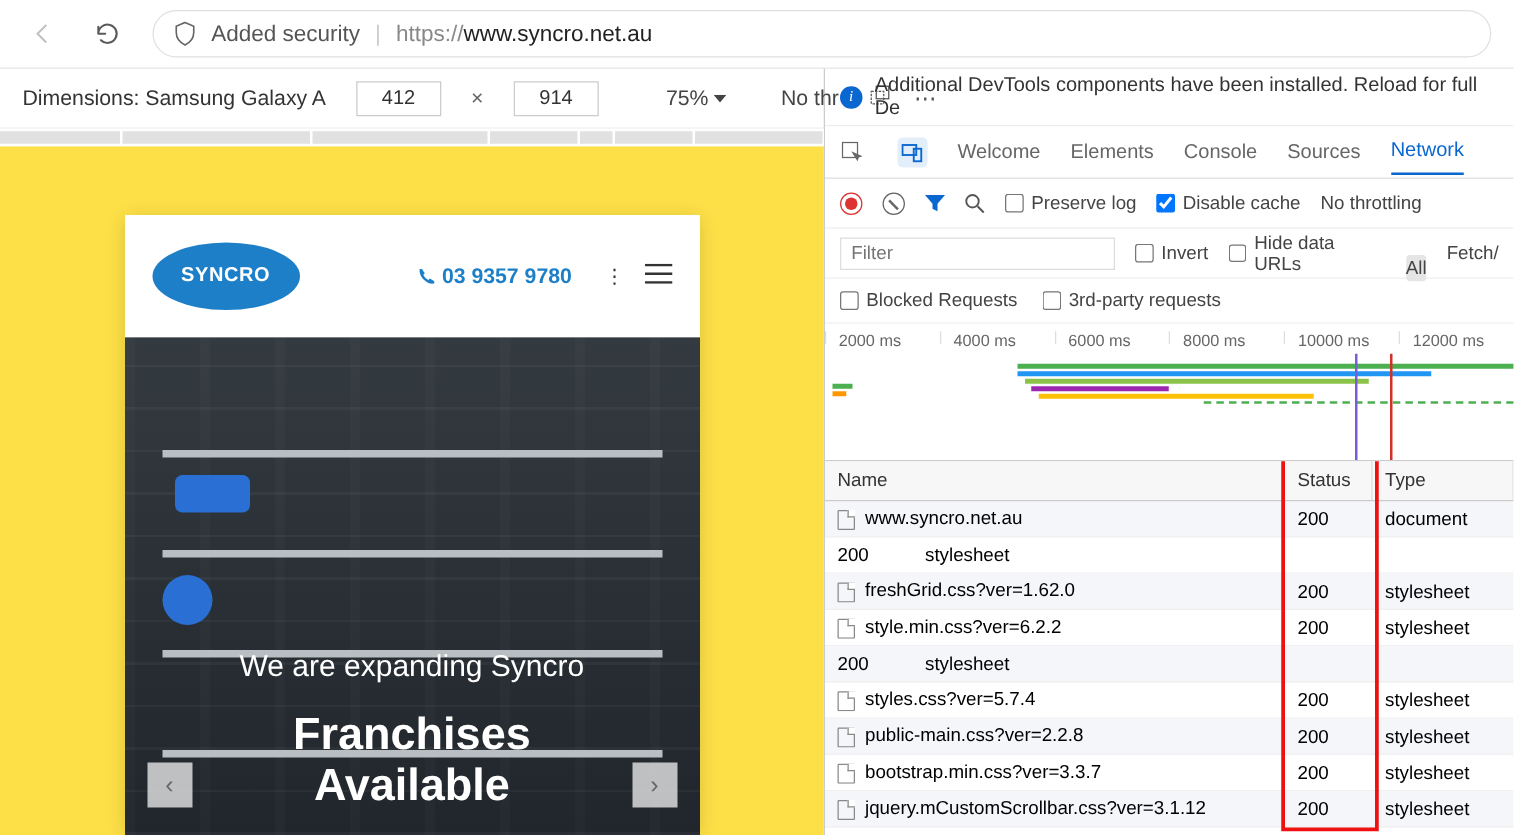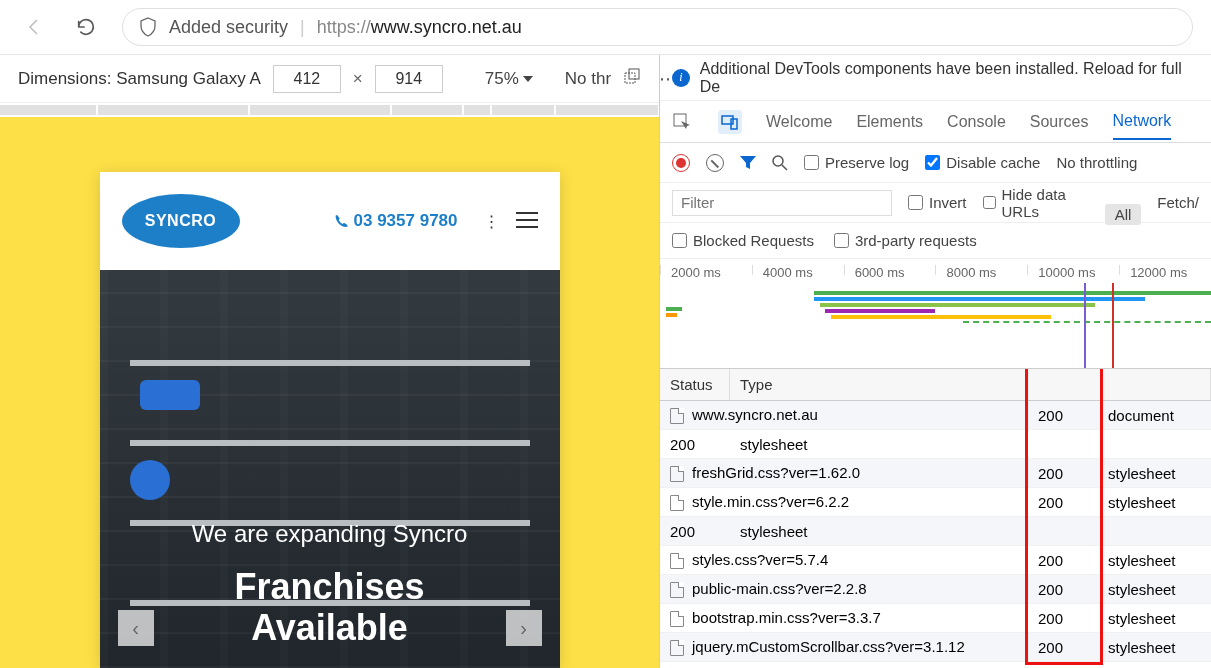--- a/index.html
+++ b/index.html
@@ -12,21 +12,21 @@
 .urlbox { flex: 1; height: 38px; border: 1px solid #e0e0e0; border-radius: 19px; display: flex; align-items: center; padding: 0 16px; gap: 12px; font-size: 18px; color: #555; }
 .urlbox .sep { color: #ccc; }
 .urlbox .proto { color: #888; }
 .urlbox .host { color: #222; }
 
 .split { display: flex; height: calc(100% - 55px); }
 .left-pane { width: 660px; border-right: 1px solid #ccc; display: flex; flex-direction: column; }
 .right-pane { flex: 1; display: flex; flex-direction: column; overflow: hidden; }
 
 
-.device-bar { height: 48px; display: flex; align-items: center; padding: 0 18px; gap: 12px; font-size: 17px; color: #333; border-bottom: 1px solid #eee; }
+.device-bar { height: 48px; display: flex; align-items: center; padding: 0 18px; gap: 24px; font-size: 17px; color: #333; border-bottom: 1px solid #eee; }
 .device-bar .lbl { white-space: nowrap; }
 .dim-input { width: 68px; height: 28px; border: 1px solid #ccc; text-align: center; font-size: 16px; color: #333; }
 .device-bar .mult { color: #666; }
 .device-bar .zoom { display: flex; align-items: center; gap: 4px; margin-left: 30px; color: #444; }
 .device-bar .thr { margin-left: 20px; color: #444; white-space: nowrap; }
 .device-bar .icons { margin-left: auto; display: flex; gap: 18px; color: #555; font-size: 18px; }
 
 
 .ruler { height: 14px; background: #fff; position: relative; }
 .ruler .seg { position: absolute; top: 2px; height: 10px; background: #e1e1e1; }
@@ -64,21 +64,21 @@
 .net-toolbar { height: 40px; display: flex; align-items: center; padding: 0 12px; gap: 16px; border-bottom: 1px solid #eee; font-size: 15px; color: #444; }
 .rec-dot { width: 18px; height: 18px; border: 1.5px solid #d33; border-radius: 50%; position:relative; }
 .rec-dot::after { content:""; position:absolute; inset:3px; border-radius:50%; background:#d33; }
 .clear-ic { width: 18px; height: 18px; border: 1.5px solid #666; border-radius: 50%; position: relative; }
 .clear-ic::after { content:""; position:absolute; left:3px; right:3px; top:50%; height:1.5px; background:#666; transform: rotate(45deg); }
 .funnel { color:#0b67d0; font-size:18px; }
 .chk { display:flex; align-items:center; gap:6px; }
 .chk input { width:15px; height:15px; }
 .net-filter-row { height: 40px; display: flex; align-items: center; padding: 0 12px; gap: 16px; border-bottom: 1px solid #eee; font-size: 15px; color: #444; }
 .filter-input { flex: 0 0 220px; height: 26px; border: 1px solid #ddd; padding: 0 8px; font-size: 15px; color: #888; }
-.pill { background: #e5e5e5; padding: 2px 10px; border-radius: 3px; margin-top: 24px; }
+.pill { background: #e5e5e5; padding: 2px 0; border-radius: 3px; margin-top: 24px; }
 .net-filter-row2 { height: 36px; display:flex; align-items:center; padding:0 12px; gap:20px; border-bottom:1px solid #eee; font-size:15px; color:#444; }
 
 
 .overview { height: 110px; border-bottom: 1px solid #ccc; position: relative; background:#fff; }
 .overview .ticks { position:absolute; top:6px; left:0; right:0; height:18px; display:flex; font-size:13px; color:#666; }
 .overview .ticks span { flex:1; text-align:left; padding-left:10px; border-left:1px solid #ddd; height:10px; display:flex; align-items:flex-start; }
 .overview .bars { position:absolute; left:0; right:0; top:30px; height:40px; }
 .wbar { position:absolute; height:4px; }
 .overview .vline { position:absolute; top:24px; bottom:0; width:2px; }
 
@@ -302,20 +302,21 @@
         <div class="wbar" style="left:30%;width:20%;top:20px;background:#9c27b0"></div>
         <div class="wbar" style="left:31%;width:40%;top:26px;background:#ffc107"></div>
         <div class="wbar" style="left:55%;width:45%;top:32px;height:3px;border-top:2px dashed #4caf50;background:none"></div>
       </div>
       <div class="vline" style="left:77%;background:#7a5cd6"></div>
       <div class="vline" style="left:82%;background:#d0322a"></div>
     </div>
 
     <div class="net-table" style="position:relative">
       <div class="net-head">
+        <div class="c col-name">Name</div>
         <div class="c col-status">Status</div>
         <div class="c col-type">Type</div>
       </div>
       <div id="net-rows">
           <div class="net-row">
             <div class="c col-name"><span class="file-ic"></span><span>www.syncro.net.au</span></div>
             <div class="c col-status">200</div>
             <div class="c col-type">document</div>
           </div>
           <div class="net-row">

